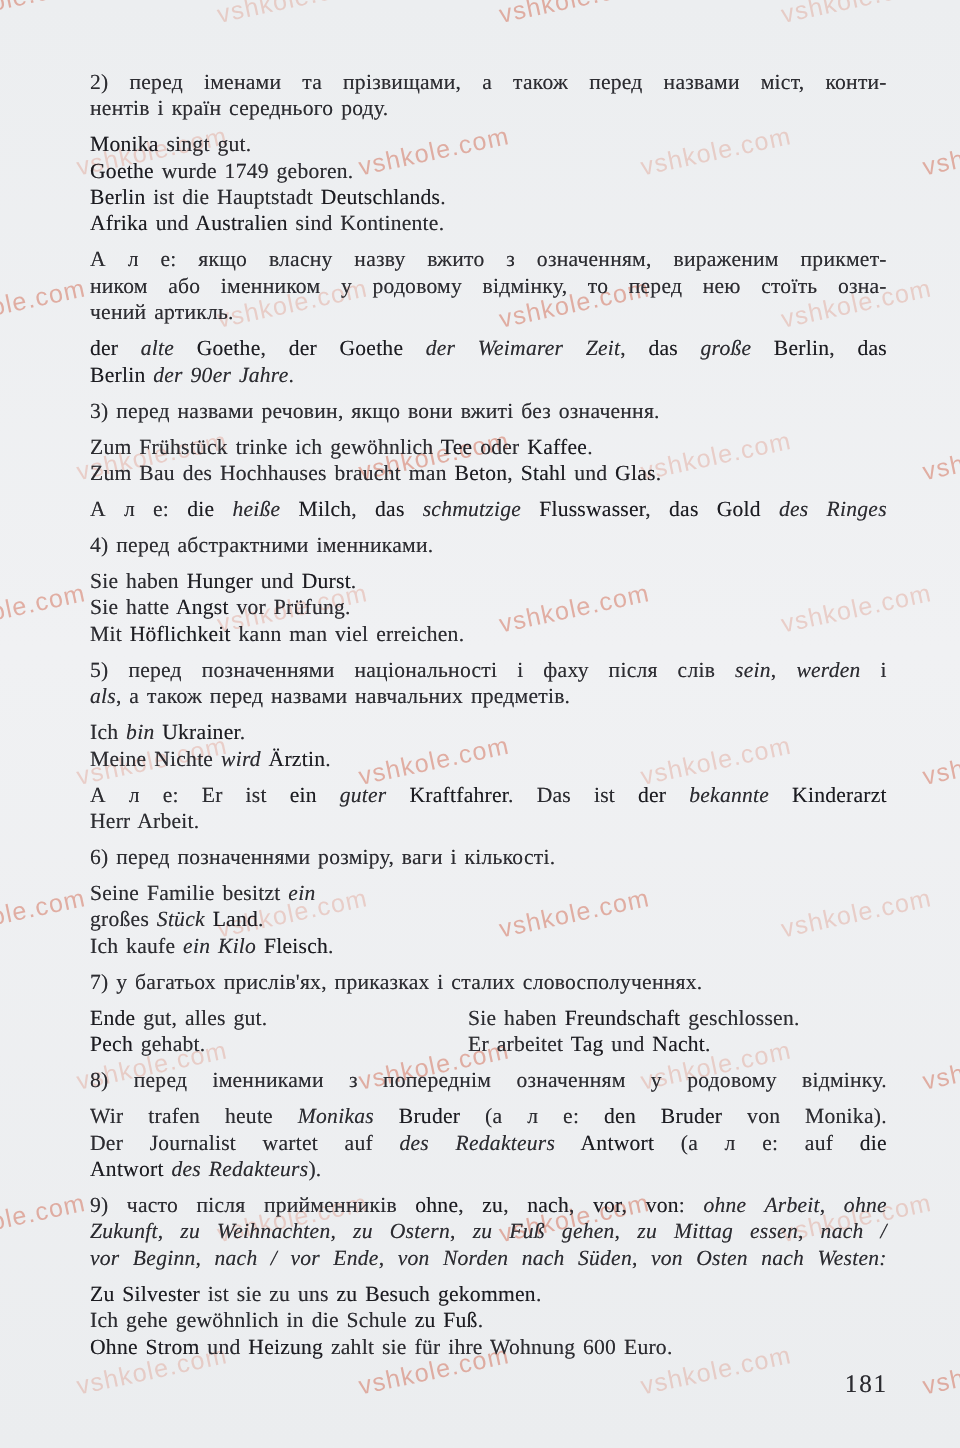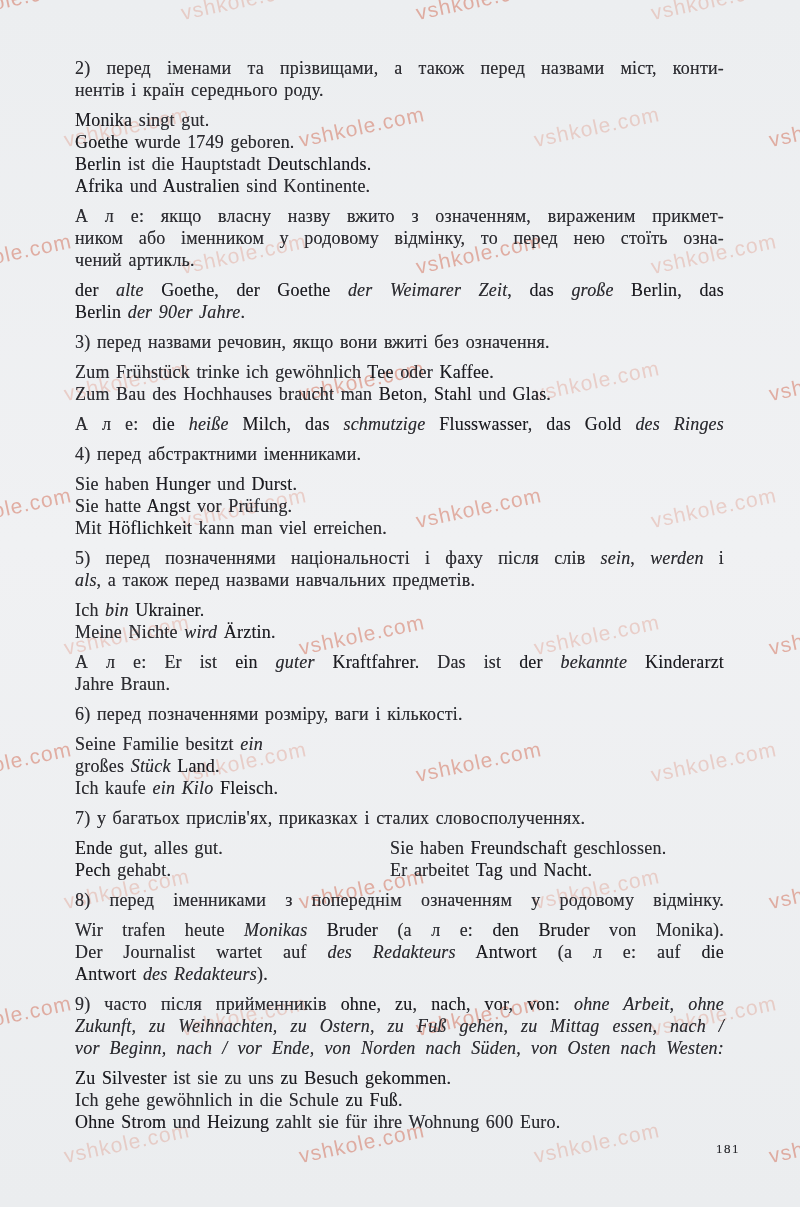--- a/index.html
+++ b/index.html
@@ -27,32 +27,32 @@
   .wm.l{color:rgba(212,98,68,.24);}
   
   .content{
     position:absolute;
     left:75px;top:57px;width:665px;
     font-size:18px;line-height:22px;
     letter-spacing:.2px;word-spacing:1.8px;
     color:#2c2c31;
     text-shadow:0 0 .4px rgba(44,44,49,.55);
   }
-  .para{margin:0 16px 8px 0;}
+  .para{margin:0 1px 8px 0;}
   .cols{display:flex;margin:0 0 8px 0;}
   .col-l{width:315px;flex:none;}
   .col-r{flex:1;}
   .line{min-height:22px;}
   .line.jl{text-align:justify;text-align-last:justify;}
   .b{font-weight:normal;color:#1c1c21;}
   .i{font-style:italic;}
   .pagenum{
     position:absolute;
     right:60px;top:1141px;
-    font-size:13px;letter-spacing:1.5px;
+    font-size:21px;letter-spacing:1.5px;
     color:#2c2c31;
     text-shadow:0 0 .4px rgba(44,44,49,.55);
   }
 </style>
 </head>
 <body>
 
 <div class="page">
   <div class="wm-layer">
       <span class="wm d" style="left: -55px; top: -12px;">vshkole.com</span>
@@ -139,21 +139,21 @@
         <div class="line"><span class="i">als</span><span>, а також перед назвами навчальних предметів.</span></div>
       </div>
       <div class="cols">
         <div class="col-l">
           <div class="line"><span>Ich </span><span class="i">bin</span><span> </span><span class="b">Ukrainer</span><span>.</span></div>
           <div class="line"><span>Meine Nichte </span><span class="i">wird</span><span> </span><span class="b">Ärztin</span><span>.</span></div>
         </div>
       </div>
       <div class="para">
         <div class="line jl"><span>А л е: Er ist </span><span class="b">ein</span><span> </span><span class="i">guter</span><span> </span><span class="b">Kraftfahrer</span><span>. Das ist </span><span class="b">der</span><span> </span><span class="i">bekannte</span><span> </span><span class="b">Kinderarzt</span></div>
-        <div class="line"><span>Jahre Braun.</span></div>
+        <div class="line"><span>Herr Arbeit.</span></div>
       </div>
       <div class="para">
         <div class="line"><span>6) перед позначеннями розміру, ваги і кількості.</span></div>
       </div>
       <div class="cols">
         <div class="col-l">
           <div class="line"><span>Seine Familie besitzt </span><span class="i">ein</span></div>
           <div class="line"><span>großes </span><span class="i">Stück</span><span> </span><span class="b">Land</span><span>.</span></div>
           <div class="line"><span>Ich kaufe </span><span class="i">ein Kilo</span><span> </span><span class="b">Fleisch</span><span>.</span></div>
         </div>

